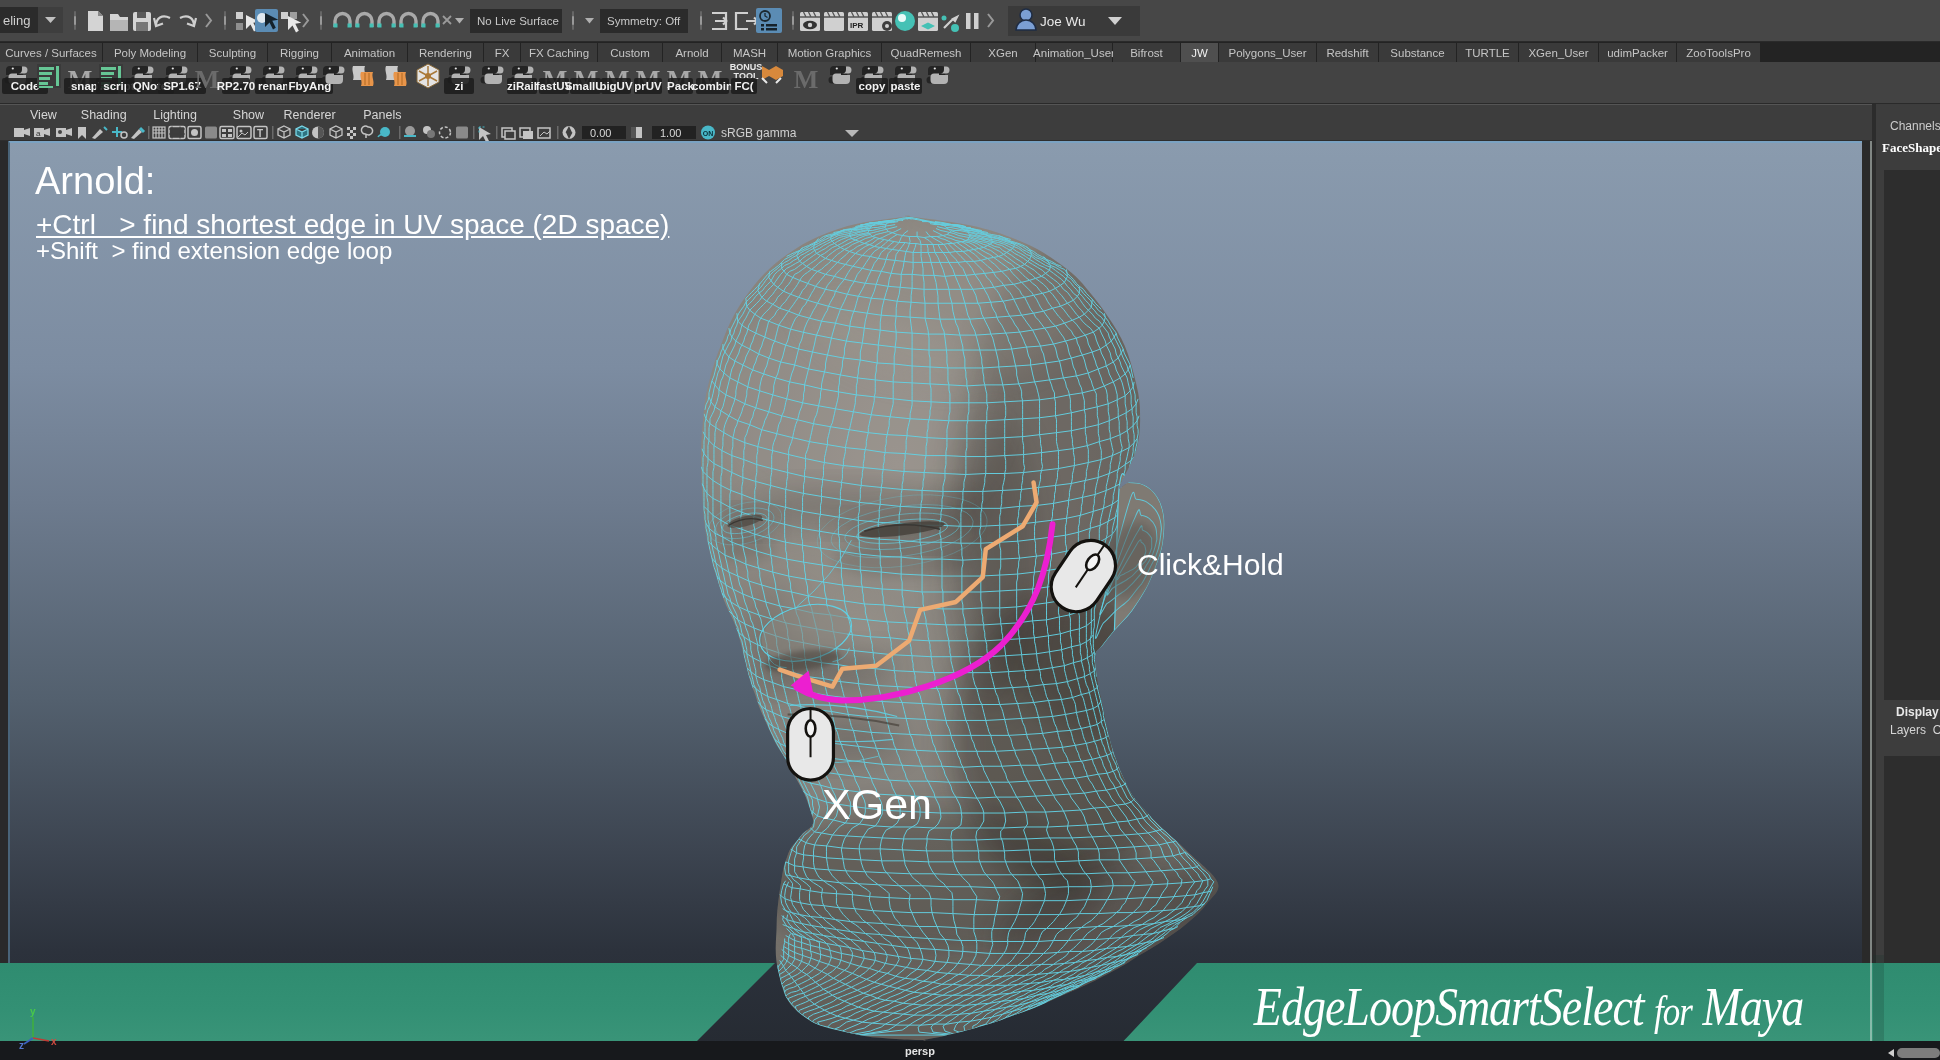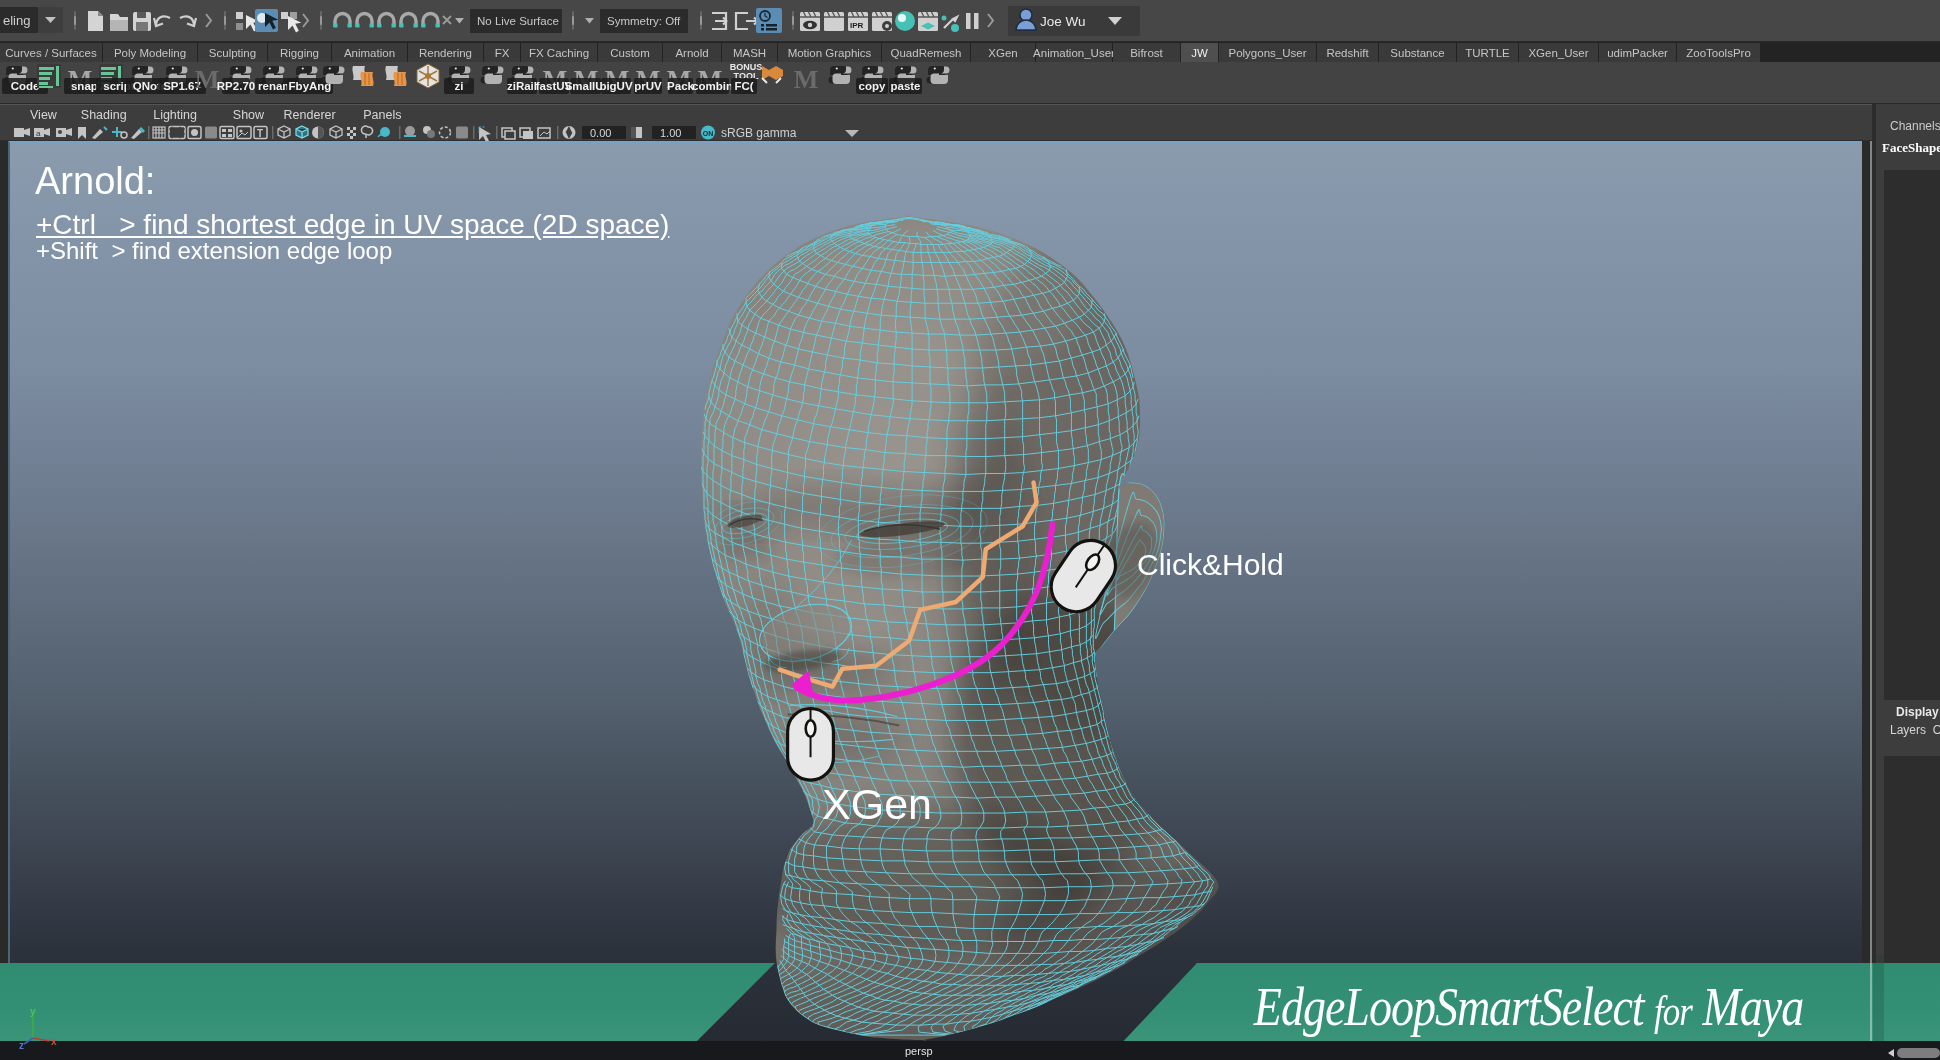--- a/index.html
+++ b/index.html
@@ -32,21 +32,21 @@
 #sidebar .lay { position:absolute; left:14px; top:619px; color:#d5d5d5; font-size:12px; }
 #sidebar .dpanel2 { position:absolute; left:8px; top:652px; width:60px; height:285px; background:#2d2d2d; }
 
 #banL, #banR { position:absolute; top:963px; height:85px; background:linear-gradient(to bottom,#2f8c70 0%, #339074 55%, #3b9579 100%); }
 #banL { left:0; width:775px; clip-path:polygon(0 0, 775px 0, 690px 85px, 0 85px); }
 #banR { left:1117px; width:823px; clip-path:polygon(80px 0, 823px 0, 823px 85px, 0 85px); }
 #banR .btxt { position:absolute; left:0; width:823px; top:12px; text-align:center; color:#fff; font-family:"Liberation Serif", serif; font-style:italic; font-size:46px; letter-spacing:-1px; transform:scaleY(1.18); transform-origin:top; }
 #banR .btxt .sm { font-size:35px; }
 
 #bottombar { position:absolute; left:0; top:1041px; width:1940px; height:19px; background:#17191c; color:#e5e5e5; font-size:11px; }
-#persp { position:absolute; left:905px; top:4px; font-weight:normal; }
+#persp { position:absolute; left:905px; top:4px; font-weight:bold; }
 #hscroll { position:absolute; left:1897px; top:7px; width:43px; height:10px; background:#7d7d7d; border-radius:5px; }
 #harrow { position:absolute; left:1888px; top:8px; width:0; height:0; border-top:4px solid transparent; border-bottom:4px solid transparent; border-right:6px solid #cfcfcf; }
 </style>
 </head>
 <body>
 <div id="page">
   <div id="topbar"></div>
     <svg id="chromesvg" width="1940" height="141" style="position:absolute;left:0;top:0;z-index:40">
       <rect x="0" y="0" width="1940" height="41" fill="#474747"></rect>
 <rect x="0" y="41" width="1940" height="1" fill="#2a2a2a"></rect>

